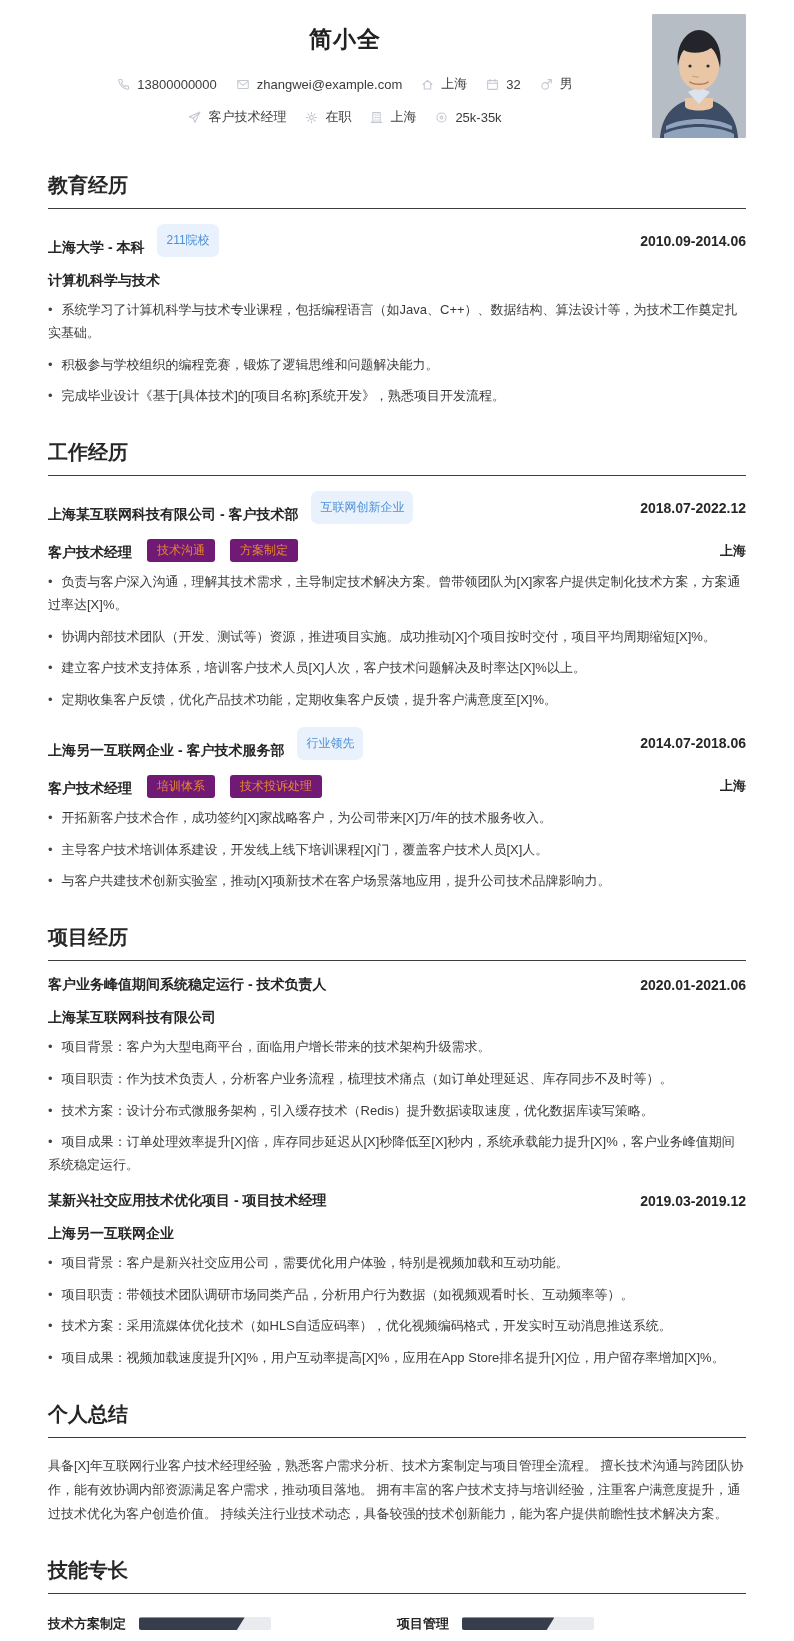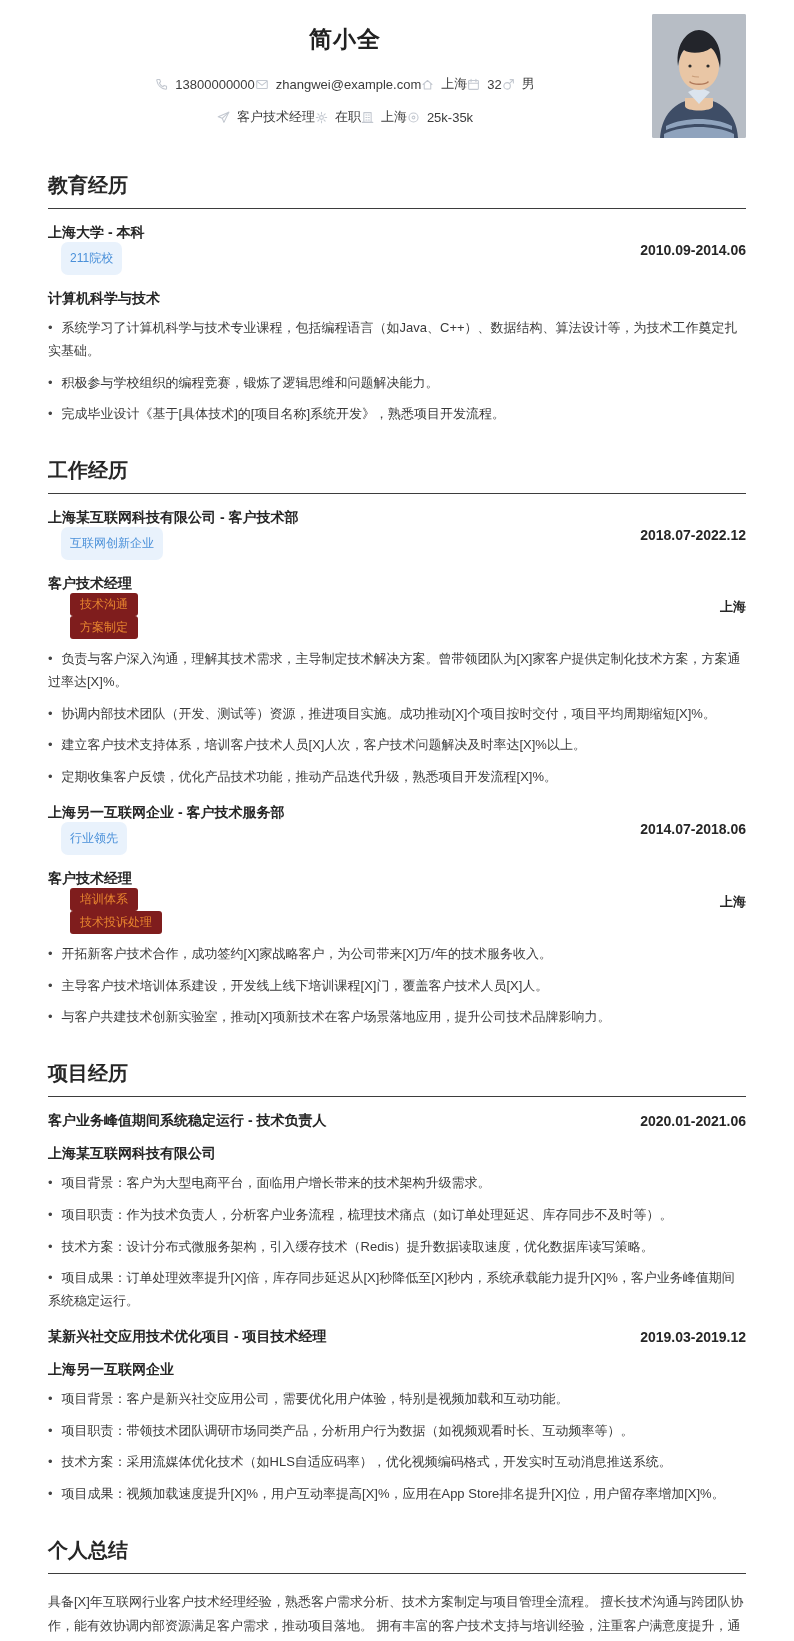--- a/index.html
+++ b/index.html
@@ -8,37 +8,37 @@
     width:794px;
     font-family:"Liberation Sans","DejaVu Sans",sans-serif;
     color:#333;
   }
   .page { width:794px; min-height:1641px; padding:14px 48px 40px; }
 
   
   .header { display:flex; align-items:flex-start; }
   .header-main { flex:1; padding-top:2px; }
   .name { text-align:center; font-size:23px; font-weight:bold; color:#222; margin:8px 0 20px; letter-spacing:1px; }
-  .contact-row { display:flex; justify-content:center; align-items:center; font-size:13px; color:#3c3c3c; margin-bottom:15px; }
+  .contact-row { display:flex; justify-content:center; align-items:center; gap:19px; font-size:13px; color:#3c3c3c; margin-bottom:15px; }
   .ci { display:inline-flex; align-items:center; gap:7px; }
   .ci svg { display:block; stroke:#c3c8d0; fill:none; stroke-width:1.3; stroke-linecap:round; stroke-linejoin:round; }
   .photo { width:94px; height:124px; flex:none; margin-left:10px; border-radius:2px; overflow:hidden; background:#b9bfc6; }
   .photo svg { display:block; }
 
   
   .sec { margin-top:31px; }
   .sec-title { font-size:20px; font-weight:bold; color:#262626; border-bottom:1px solid #3d3d3d; padding-bottom:9px; margin:0; }
 
   .entry { margin-top:4px; }
   .row { display:flex; justify-content:space-between; align-items:center; margin-top:15px; }
-  .row-left { display:flex; align-items:flex-start;flex-direction:column; }
+  .row-left { display:flex; align-items:flex-end; }
   .entry-title, .entry-date, .entry-sub, .loc { font-size:14px; font-weight:bold; color:#262626; }
   .loc { font-size:13px; }
   .badge { font-size:12px; font-weight:normal; color:#4a90d9; background:#e9f2fc; padding:8px 9px; border-radius:7px; margin-left:13px; white-space:nowrap; }
-  .tag   { font-size:12px; font-weight:normal; color:#e8862f; background:#7f1d1d; padding:3px 10px; border-radius:3px; margin-left:22px; white-space:nowrap; }
+  .tag   { font-size:12px; font-weight:normal; color:#e8862f; background:#701a75; padding:3px 10px; border-radius:3px; margin-left:15px; white-space:nowrap; }
 
   ul.bullets { list-style:none; margin:5px 0 0; padding:0; }
   ul.bullets li { font-size:13px; color:#3a3a3a; line-height:1.75; margin-top:9px; }
   ul.bullets li::before { content:"•"; color:#444; margin-right:9px; font-size:13px; }
 
   
   .summary-text { font-size:13px; color:#404040; line-height:1.85; margin:16px 0 0; }
 
   
   .skills-grid { display:grid; grid-template-columns:1fr 1fr; row-gap:24px; margin-top:21px; }
@@ -198,21 +198,21 @@
           <span class="entry-sub">客户技术经理</span>
           <span class="tag">技术沟通</span>
           <span class="tag">方案制定</span>
         </span>
         <span class="loc">上海</span>
       </div>
       <ul class="bullets">
         <li>负责与客户深入沟通，理解其技术需求，主导制定技术解决方案。曾带领团队为[X]家客户提供定制化技术方案，方案通过率达[X]%。</li>
         <li>协调内部技术团队（开发、测试等）资源，推进项目实施。成功推动[X]个项目按时交付，项目平均周期缩短[X]%。</li>
         <li>建立客户技术支持体系，培训客户技术人员[X]人次，客户技术问题解决及时率达[X]%以上。</li>
-        <li>定期收集客户反馈，优化产品技术功能，推动产品迭代升级，熟悉项目开发流程[X]%。</li>
+        <li>定期收集客户反馈，优化产品技术功能，定期收集客户反馈，提升客户满意度至[X]%。</li>
       </ul>
     </div>
 
     <div class="entry" style="margin-top:14px;">
       <div class="row">
         <span class="row-left">
           <span class="entry-title">上海另一互联网企业 - 客户技术服务部</span>
           <span class="badge">行业领先</span>
         </span>
         <span class="entry-date">2014.07-2018.06</span>

